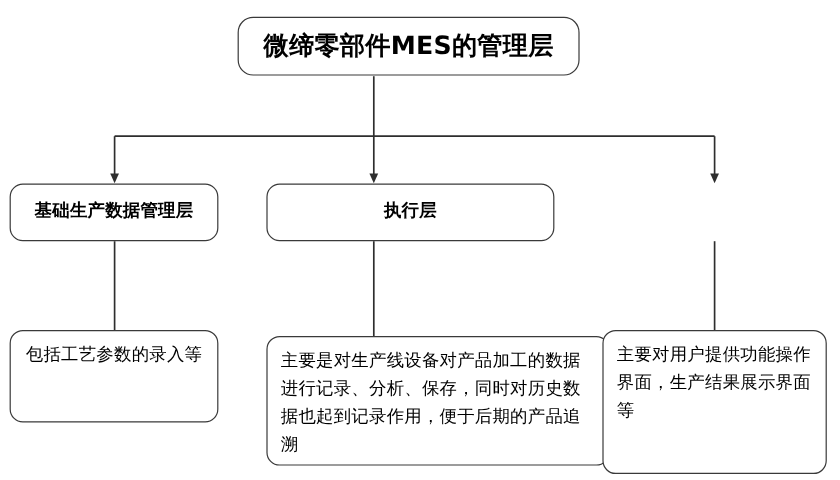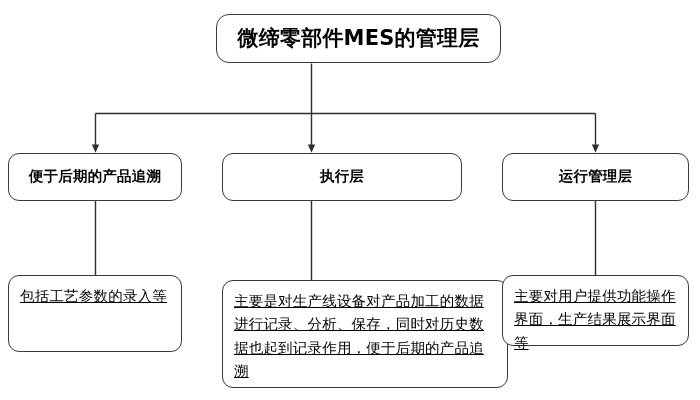--- a/index.html
+++ b/index.html
@@ -40,21 +40,21 @@
     padding: 4px 8px;
   }
   .node-label {
     display: block;
     text-align: center;
     line-height: 1.35;
     letter-spacing: 0.2px;
   }
   
   #node-root {
-    left: 216px;
+    left: 198px;
     top: 14px;
     width: 285px;
     height: 49px;
     border-radius: 13px;
     border-width: 1.6px;
   }
   #node-root .node-label {
     font-size: 21px;
     font-weight: bold;
   }
@@ -67,32 +67,31 @@
     font-size: 14.5px;
     font-weight: bold;
   }
   #node-layer-0 { left: 8px;   width: 174px; }
   #node-layer-1 { left: 222px; width: 240px; justify-content: center; }
   #node-layer-2 { left: 502px; width: 187px; }
 
   
   .detail-node {
     align-items: flex-start;
-    justify-content: flex-start;
+    justify-content: center;
     padding: 9px 11px 8px 11px;
-    text-decoration: underline;
   }
   .detail-node .node-label {
     font-size: 14.5px;
     text-align: left;
     line-height: 1.62;
   }
   #node-detail-0 { left: 8px;   top: 275px; width: 174px; height: 77px; }
   #node-detail-1 { left: 222px; top: 280px; width: 286px; height: 108px; }
-  #node-detail-2 { left: 502px; top: 275px; width: 187px; height: 71px; }
+  #node-detail-2 { left: 502px; top: 275px; width: 187px; height: 120px; }
 </style>
 </head>
 <body>
 
 <div id="diagram-root">
 
   <svg class="connector-layer" viewBox="0 0 700 400" width="700" height="400" xmlns="http://www.w3.org/2000/svg">
     <defs>
       <marker id="arrowhead" markerWidth="7" markerHeight="7" refX="3.2" refY="3.2" orient="auto" markerUnits="strokeWidth">
         <path d="M0.4,0.6 L6.2,3.2 L0.4,5.8 Z" fill="#2e2e2e"></path>
@@ -114,27 +113,24 @@
       <path d="M311.5,201 L311.5,280.5"></path>
       <path d="M595.5,201 L595.5,275.5"></path>
     </g>
   </svg>
 
   <div class="node" id="node-root">
     <span class="node-label">微缔零部件MES的管理层</span>
   </div>
 
   <div class="node layer-node" id="node-layer-0">
-    <span class="node-label">便于后期的产品追溯</span>
+    <span class="node-label">基础生产数据管理层</span>
   </div>
   <div class="node layer-node" id="node-layer-1">
     <span class="node-label">执行层</span>
-  </div>
-  <div class="node layer-node" id="node-layer-2">
-    <span class="node-label">运行管理层</span>
   </div>
 
   <div class="node detail-node" id="node-detail-0">
     <span class="node-label">包括工艺参数的录入等</span>
   </div>
   <div class="node detail-node" id="node-detail-1">
     <span class="node-label">主要是对生产线设备对产品加工的数据进行记录、分析、保存，同时对历史数据也起到记录作用，便于后期的产品追溯</span>
   </div>
   <div class="node detail-node" id="node-detail-2">
     <span class="node-label">主要对用户提供功能操作界面，生产结果展示界面等</span>

